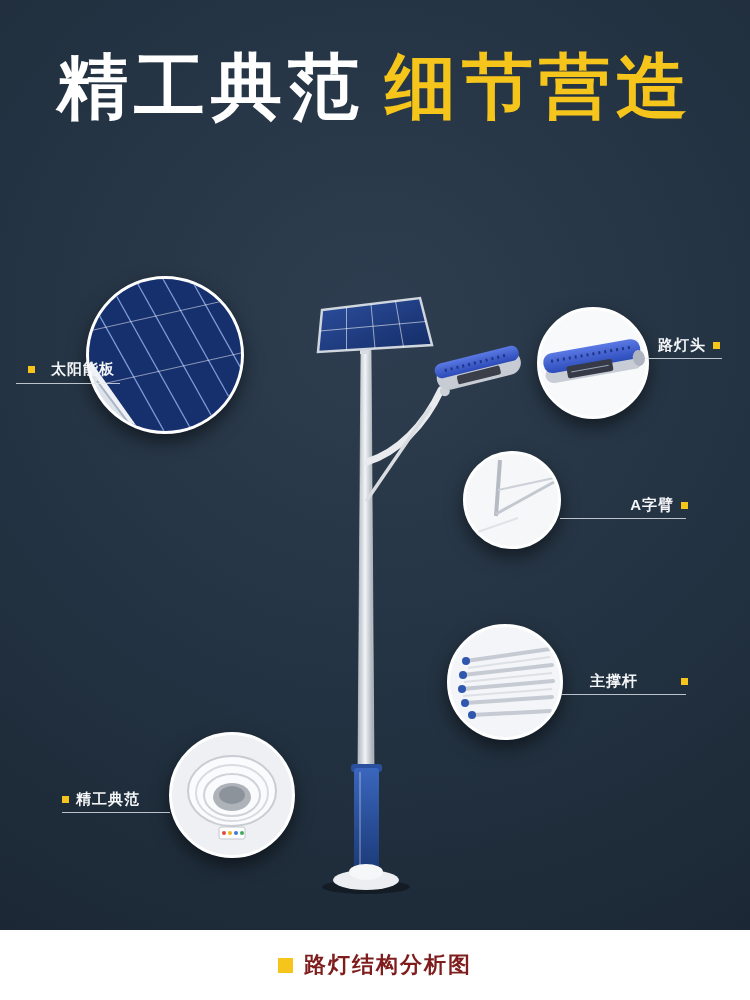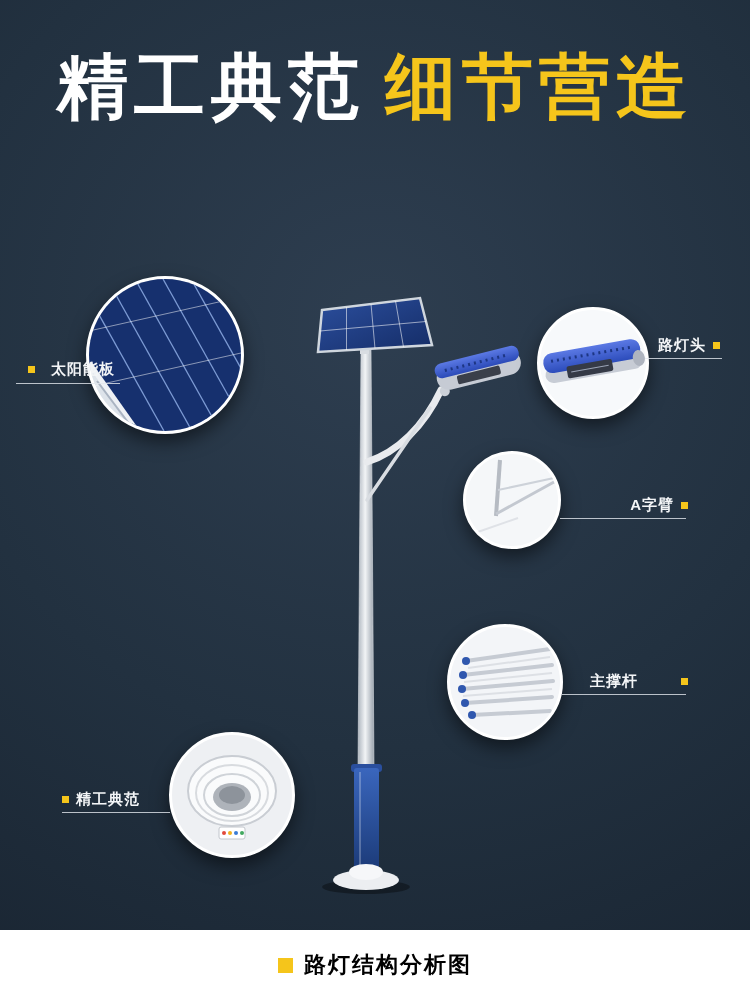--- a/index.html
+++ b/index.html
@@ -57,21 +57,21 @@
   .ln-arm    { left:560px; top:518px; width:126px; }
   .ln-pole   { left:562px; top:694px; width:124px; }
   .ln-washer { left:62px;  top:812px; width:108px; }
 
   
   .footer {
     position:absolute; left:0; bottom:0; width:100%; height:70px; z-index:5;
     background:#ffffff; display:flex; align-items:center; justify-content:center; gap:11px;
   }
   .footer .sq { width:15px; height:15px; background:var(--accent-yellow,#f5c51b); }
-  .footer .cap { font-size:22px; font-weight:700; color:#000000; letter-spacing:2px; }
+  .footer .cap { font-size:22px; font-weight:700; color:#7f1d1d; letter-spacing:2px; }
 </style>
 </head>
 <body>
 
 <div class="page">
 
   <div class="title">
     <span class="t-white">精工典范</span><span class="t-yellow">细节营造</span>
   </div>
 

